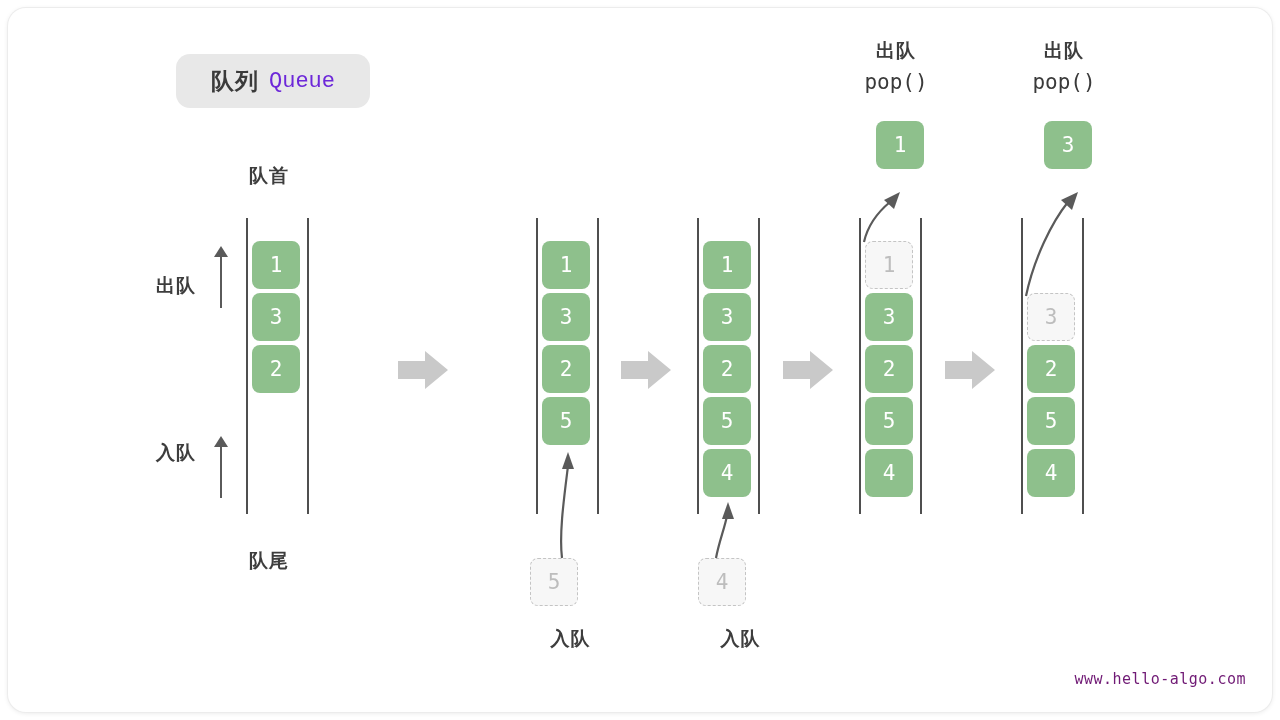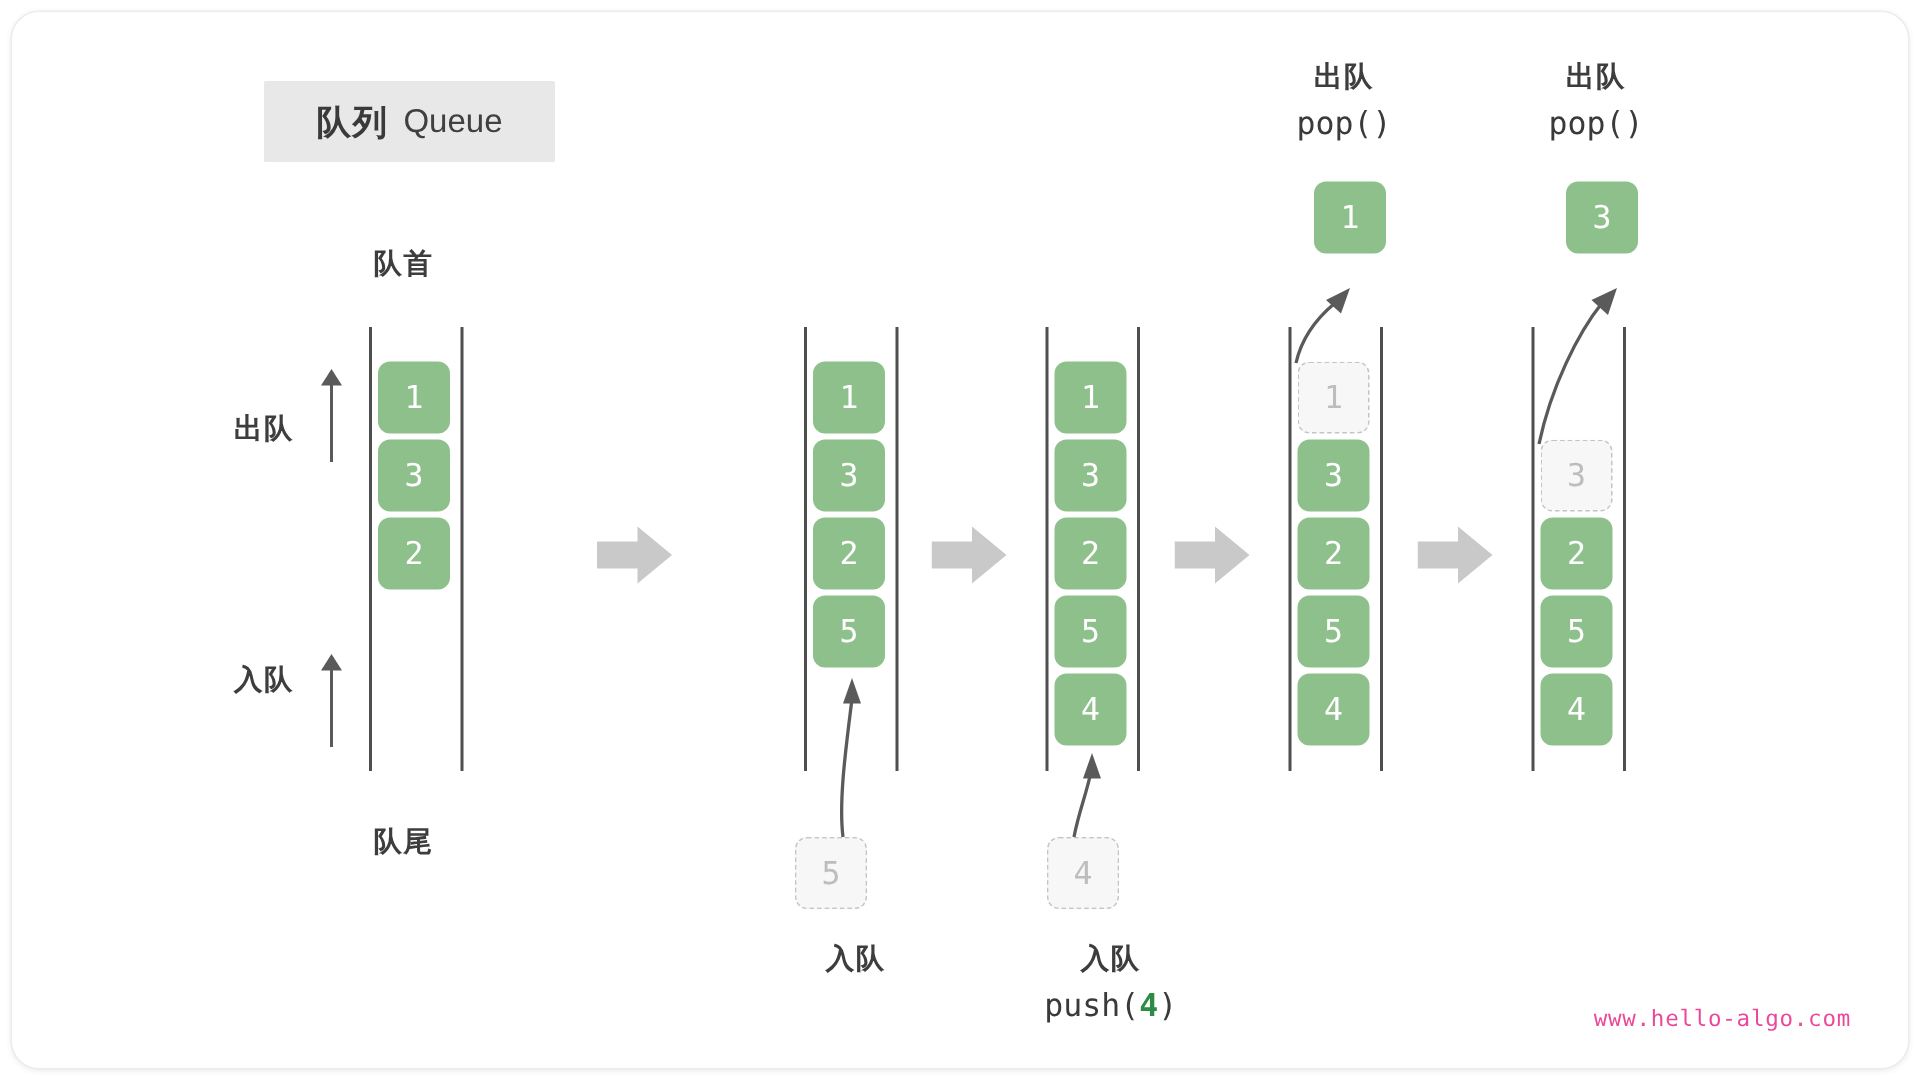--- a/index.html
+++ b/index.html
@@ -27,36 +27,36 @@
   }
 
   
   #title-badge {
     position: absolute;
     left: 168px;
     top: 46px;
     width: 194px;
     height: 54px;
     background: #e8e8e8;
-    border-radius: 1px;
+    border-radius: 14px;
     display: flex;
     align-items: center;
     justify-content: center;
     white-space: nowrap;
   }
   #title-badge .cn {
     font-size: 23px;
     font-weight: bold;
     color: #3a3a3a;
     letter-spacing: 1px;
   }
   #title-badge .en {
-    font-family: Liberation Sans, sans-serif;
+    font-family: Liberation Mono, monospace;
     font-size: 22px;
-    color: #404040;
+    color: #6d28d9;
     margin-left: 10px;
   }
 
   
   .cn-label {
     position: absolute;
     font-size: 19px;
     font-weight: bold;
     color: #3d3d3d;
     white-space: nowrap;
@@ -134,25 +134,25 @@
     color: #3a3a3a;
   }
   .op-caption .op-code .num { color: #2e8b45; font-weight: bold; }
 
   
   .motion-arrow { position: absolute; overflow: visible; }
 
   
   #watermark {
     position: absolute;
-    right: 38px;
+    right: 26px;
     bottom: 24px;
     font-family: "DejaVu Sans Mono", "Liberation Mono", monospace;
     font-size: 15px;
-    color: #ec4899;
+    color: #701a75;
     letter-spacing: 0.5px;
   }
 </style>
 </head>
 <body>
 
 <div id="stage">
   <div id="card">
 
     <div id="title-badge">
@@ -216,21 +216,20 @@
       <div class="cell" style="left:695px; top:337px;">2</div>
       <div class="cell" style="left:695px; top:389px;">5</div>
       <div class="cell" style="left:695px; top:441px;">4</div>
       <div class="cell ghost" style="left:690px; top:550px;">4</div>
       <svg class="motion-arrow" style="left:692px; top:482px;" width="50" height="72">
         <path d="M16,68 C19,52 24,40 27,26" stroke="#5a5a5a" stroke-width="2.2" fill="none"></path>
         <path d="M28,12 L34,29 L22,29 Z" fill="#5a5a5a"></path>
       </svg>
       <div class="op-caption" style="left:625px; top:618px; width:215px;">
         <span class="op-cn">入队</span>
-        <span class="op-code"><span>push(</span><span class="num">4</span><span>)</span></span>
       </div>
     </div>
 
     <svg class="step-arrow" style="left:775px; top:340px;" width="54" height="44">
       <path d="M0,13 L27,13 L27,3 L50,22 L27,41 L27,31 L0,31 Z" fill="#c9c9c9"></path>
     </svg>
 
     <div class="column">
       <div class="op-caption" style="left:808px; top:30px; width:160px;">
         <span class="op-cn">出队</span>

